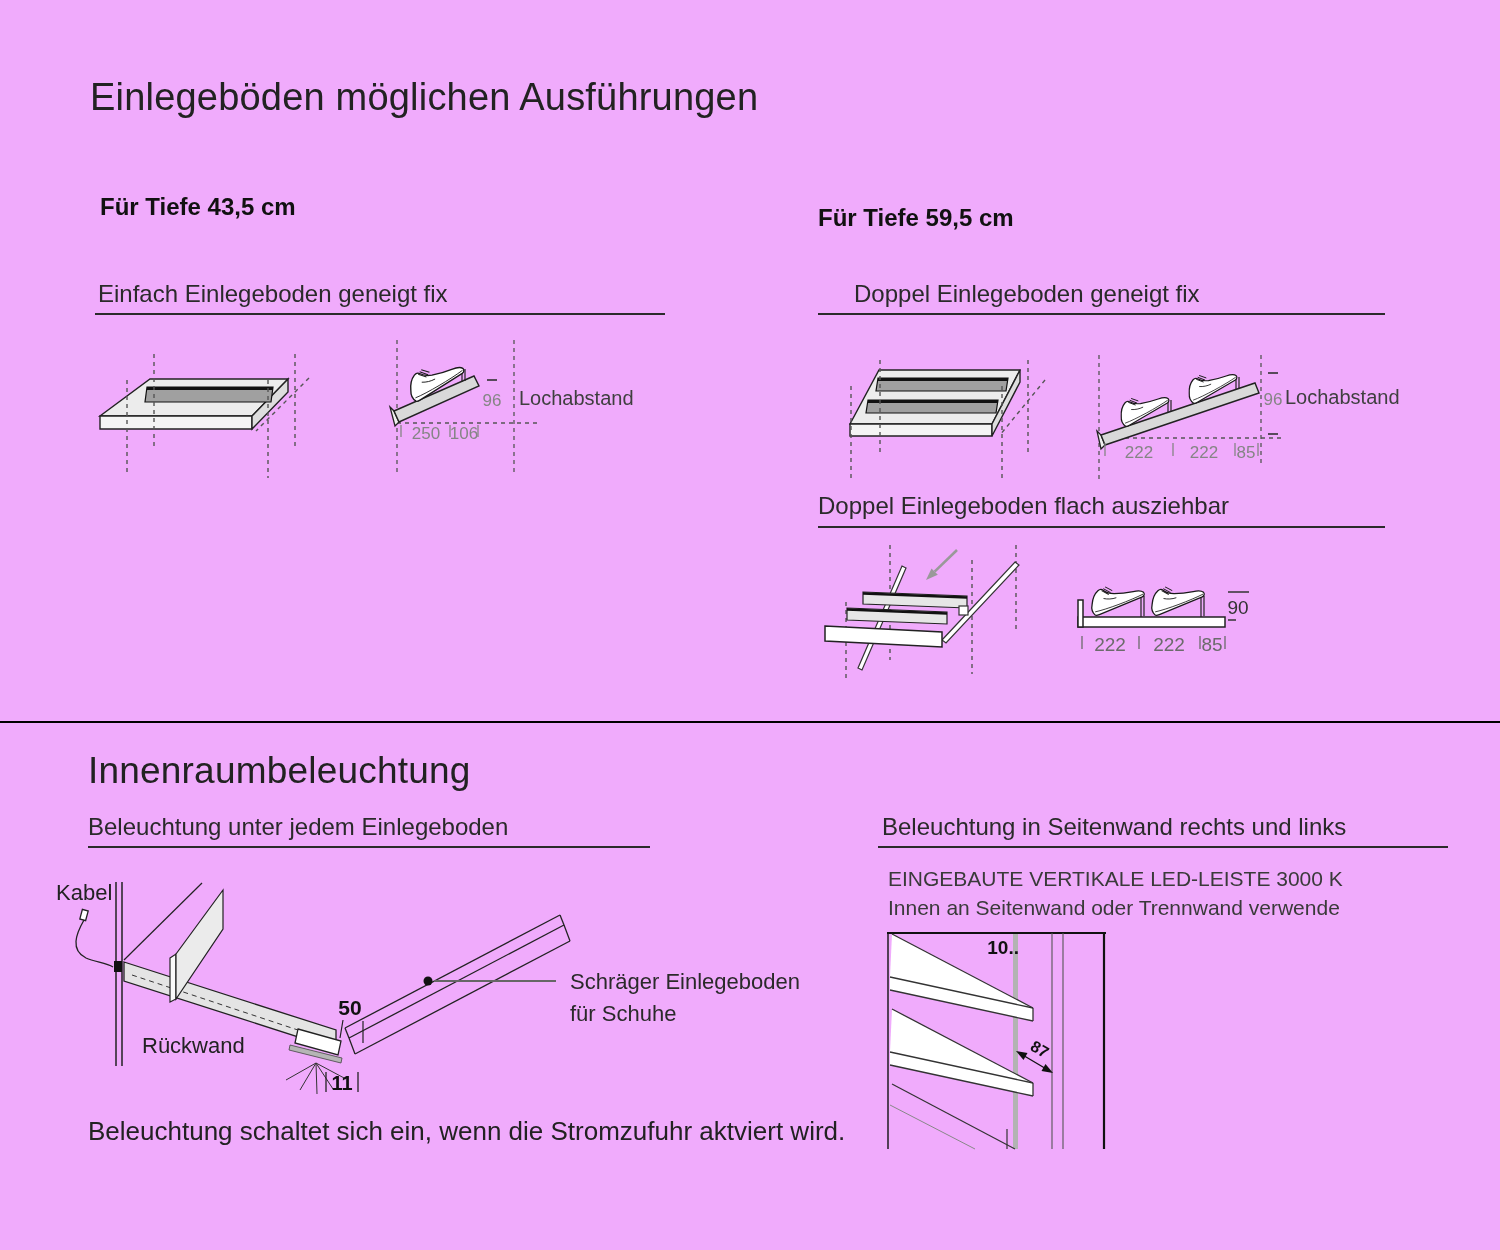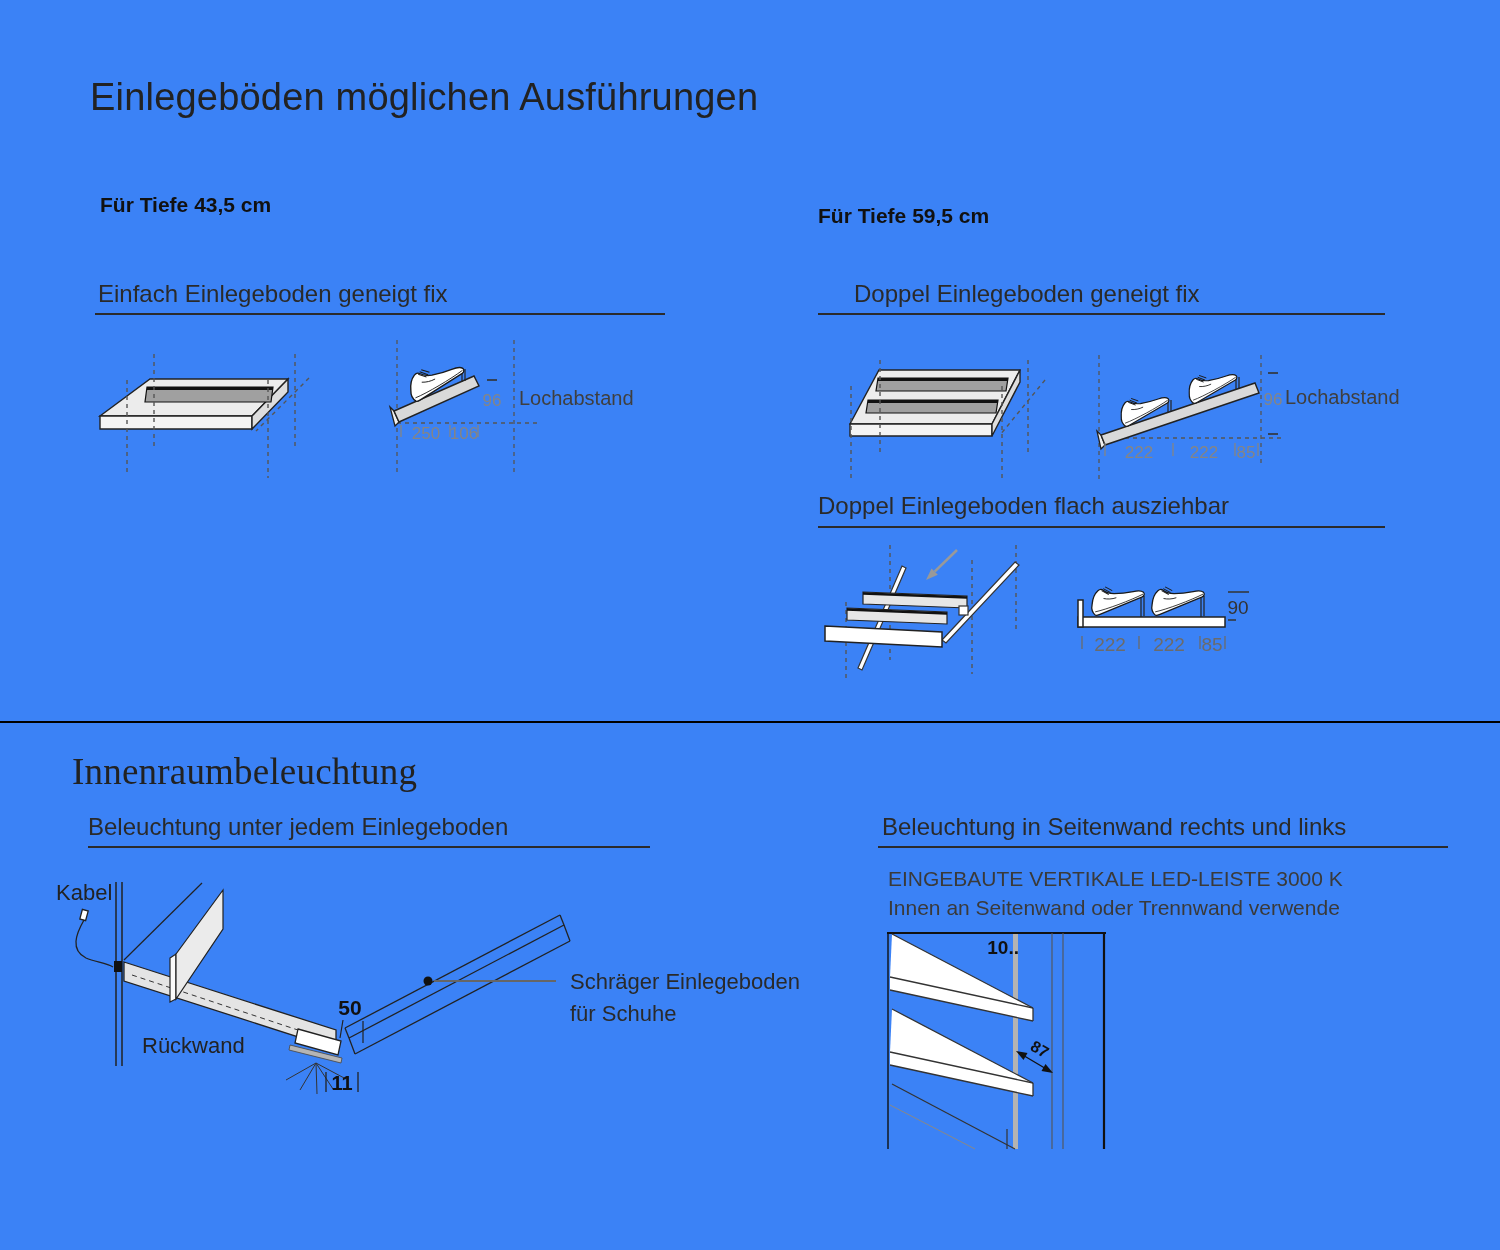--- a/index.html
+++ b/index.html
@@ -1,20 +1,20 @@
 <!DOCTYPE html>
 <html><head>
 <meta charset="utf-8">
 <style>
   html,body{margin:0;padding:0;background:#fff;}
-  .page{position:relative;width:1500px;height:1250px;background:#3b82f6;overflow:hidden;
+  .page{position:relative;width:1500px;height:1250px;background:#f0abfc;overflow:hidden;
         font-family:"Liberation Sans","DejaVu Sans",sans-serif;color:#1a1a1a;}
   .abs{position:absolute;}
   .h1{font-size:38px;font-weight:400;color:#222;letter-spacing:0.2px;}
-  .depth{font-size:21px;font-weight:700;color:#111;}
+  .depth{font-size:24px;font-weight:700;color:#111;}
   .sub{font-size:24px;font-weight:400;color:#2a2a2a;}
   .rule{position:absolute;height:2px;background:#2b2b2b;}
   .divider{position:absolute;left:0;width:1500px;height:2px;background:#000;}
   .ledtitle{font-size:21px;color:#3a3a3a;line-height:29px;}
   .note{font-size:26px;color:#222;line-height:38px;}
   svg text{font-family:"Liberation Sans","DejaVu Sans",sans-serif;}
 </style>
 </head>
 <body>
 
@@ -174,21 +174,21 @@
       <line x1="137" y1="84" x2="137" y2="97"></line>
         <line x1="162" y1="84" x2="162" y2="97"></line>
     </g>
     <text x="47" y="99" text-anchor="middle" font-size="19" fill="#6b6b6b">222</text>
     <text x="106" y="99" text-anchor="middle" font-size="19" fill="#6b6b6b">222</text>
     <text x="149" y="99" text-anchor="middle" font-size="19" fill="#6b6b6b">85</text>
   </svg>
 
   <div class="divider" style="top:721px;"></div>
 
-  <div class="abs h1" style="left:72px;top:750px;font-size:37px;font-family:Liberation Serif, serif;">Innenraumbeleuchtung</div>
+  <div class="abs h1" style="left:88px;top:750px;font-size:37px;">Innenraumbeleuchtung</div>
 
   <div class="abs sub" style="left:88px;top:813px;">Beleuchtung unter jedem Einlegeboden</div>
   <div class="rule" style="left:88px;top:846px;width:562px;"></div>
 
   <div class="abs sub" style="left:882px;top:813px;">Beleuchtung in Seitenwand rechts und links</div>
   <div class="rule" style="left:878px;top:846px;width:570px;"></div>
 
   <div class="abs ledtitle" style="left:888px;top:864px;text-align:right;">EINGEBAUTE VERTIKALE LED-LEISTE 3000 K</div>
   <div class="abs ledtitle" style="left:888px;top:893px;">Innen an Seitenwand oder Trennwand verwende</div>
 
@@ -266,15 +266,16 @@
     <text x="134" y="31" text-anchor="end" font-size="19" font-weight="700" fill="#111">10..</text>
     <g>
       <line x1="136" y1="131" x2="163" y2="147" stroke="#111" stroke-width="1.4"></line>
       <polygon points="131,128 138.5,137 142.5,130" fill="#111"></polygon>
       <polygon points="168,150 156.5,148 160.5,141" fill="#111"></polygon>
     </g>
     <text x="152" y="131" text-anchor="middle" font-size="16" font-weight="600" fill="#111" transform="rotate(30 152 131)">87</text>
   </svg>
 
   <div class="abs note" style="left:88px;top:1112px;">
+    <div>Beleuchtung schaltet sich ein, wenn die Stromzufuhr aktviert wird.</div>
   </div>
 
 </div>
 
 </body></html>

